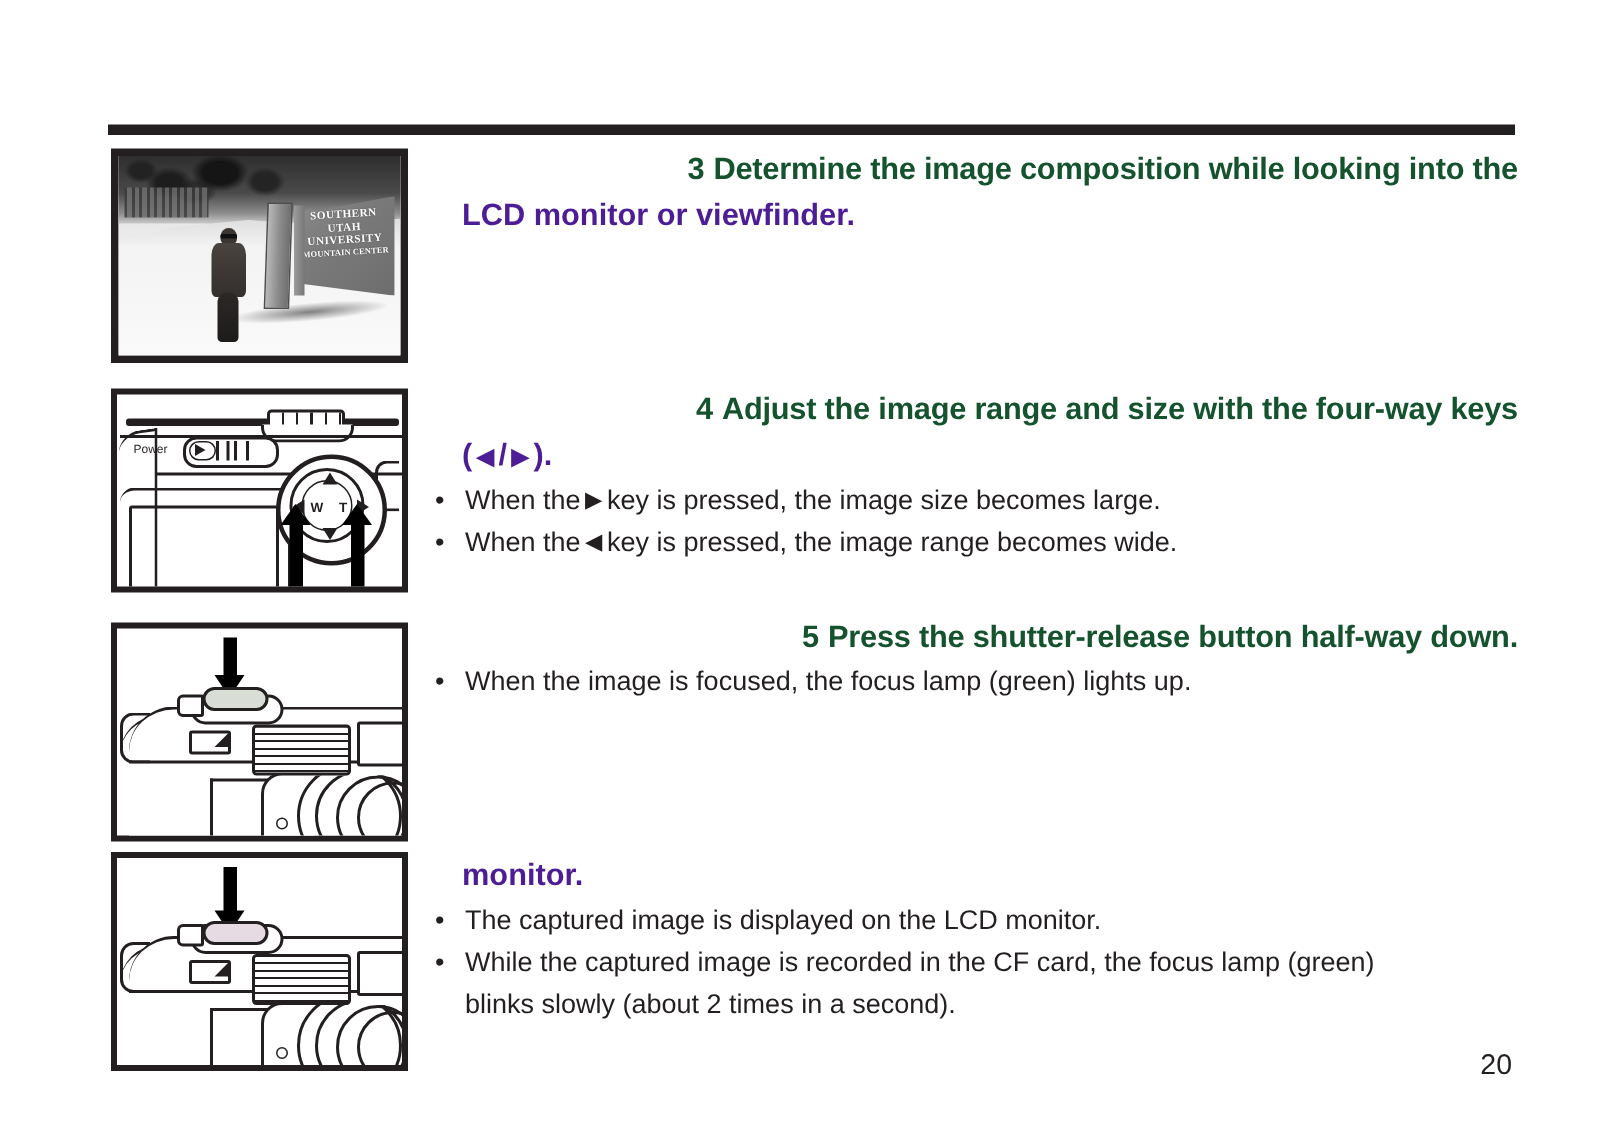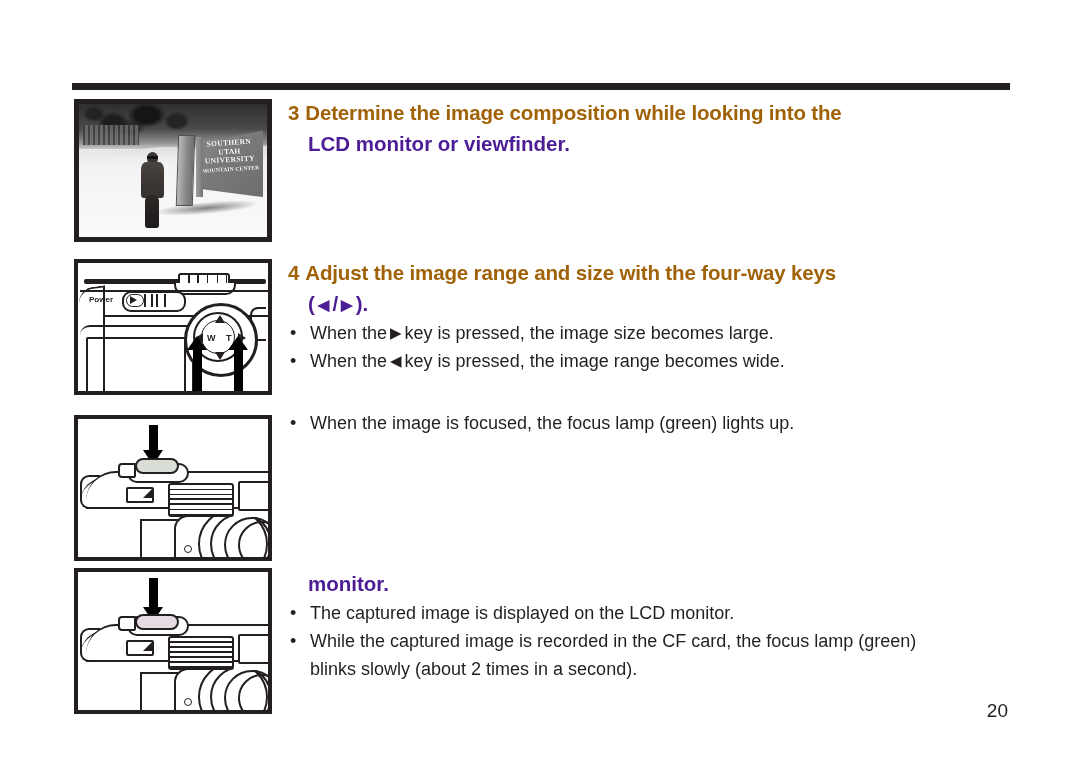--- a/index.html
+++ b/index.html
@@ -52,24 +52,25 @@
     left: 288px;
     width: 724px;
   }
 
   
   .heading {
     font-size: 20.5px;
     font-weight: bold;
     line-height: 31px;
     letter-spacing: -0.15px;
-    color: #a16207;
+    color: #14532d;
     margin: 0;
     text-indent: -20px;
     padding-left: 20px;
+    text-align: right;
   }
   .heading .num {
     font-weight: bold;
     margin-right: 6px;
   }
   .heading-l2 {
     font-size: 20.5px;
     font-weight: bold;
     line-height: 31px;
     color: #4c1d95;
@@ -300,21 +301,21 @@
     width: 58px; height: 10px;
     border: 2px solid #231f20;
     border-top: none;
     border-radius: 0 0 10px 10px;
     background: #fff;
   }
   .cam2-power-label {
     position: absolute;
     left: 11px; top: 32px;
     font-size: 8px;
-    font-weight: bold;
+    font-weight: normal;
     font-family: "Liberation Sans", sans-serif;
     color: #231f20;
   }
   .cam2-switch {
     position: absolute;
     left: 44px; top: 28px;
     width: 60px; height: 17px;
     border: 2px solid #231f20;
     border-radius: 9px;
     background: #fff;
@@ -734,20 +735,23 @@
       <div class="cs-lens">
         <i class="cs-l1"></i>
         <i class="cs-l2"></i>
         <i class="cs-l3"></i>
         <i class="cs-l4"></i>
       </div>
       <div class="cs-dot"></div>
     </div>
 
     <div class="body-col" style="top:409px;">
+      <p class="heading">
+        <span class="num">5</span><span>Press the shutter-release button half-way down.</span>
+      </p>
       <p class="bullet">
         <span class="dot">•</span><span>When the image is focused, the focus lamp (green) lights up.</span>
       </p>
     </div>
   </div>
 
   <div class="step">
 
     <div class="figure fig-shutter fig-shut-b">
       <div class="cs-arrow cs-arrow-b"></div>

